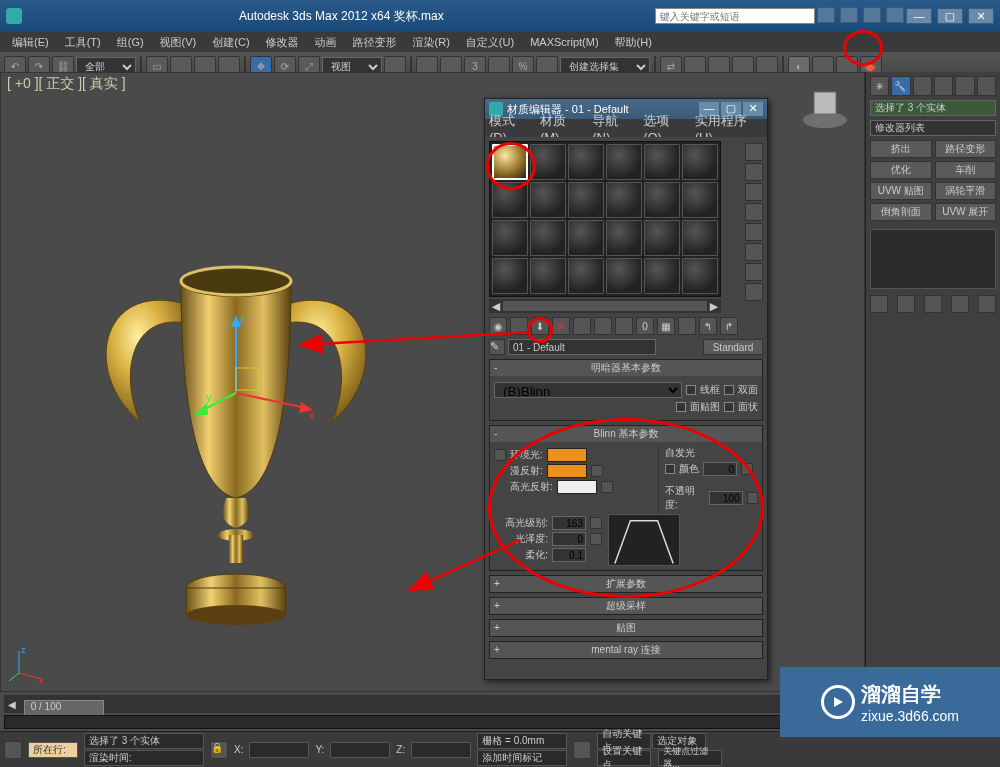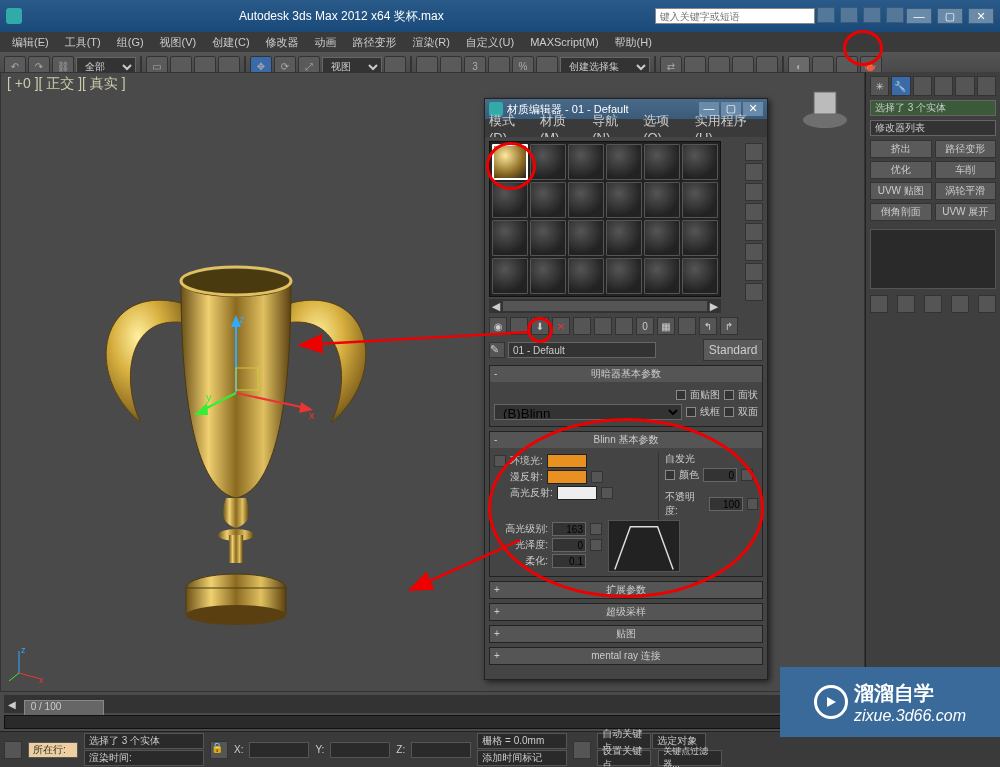--- a/index.html
+++ b/index.html
@@ -56,21 +56,21 @@
   .sample.sel{border:2px solid #fff;background:radial-gradient(circle at 35% 30%,#ffe9a0,#8a6a20 60%,#222);}
   .mat-side{position:absolute;right:4px;top:6px;width:18px;display:flex;flex-direction:column;gap:2px;}
   .mat-side .s{width:18px;height:18px;background:#555;border:1px solid #333;}
   .mat-scroll{display:flex;align-items:center;height:14px;background:#333;margin-top:2px;}
   .mat-scroll .a{width:14px;text-align:center;}
   .mat-tool-row{display:flex;gap:3px;margin-top:4px;align-items:center;}
   .mat-tool-row .t{width:18px;height:18px;background:#555;border:1px solid #333;display:flex;align-items:center;justify-content:center;font-size:10px;}
   .mat-tool-row .t.red{color:#e33;}
   .mat-name{display:flex;margin-top:4px;gap:3px;align-items:center;}
   .mat-name .n{flex:1;height:16px;background:#333;border:1px solid #666;font-size:10px;padding:0 4px;color:#ccc;}
-  .mat-name .type{width:60px;height:22px;background:#5a5a5a;border:1px solid #333;font-size:12px;display:flex;align-items:center;justify-content:center;margin-left:44px;}
+  .mat-name .type{width:60px;height:16px;background:#5a5a5a;border:1px solid #333;font-size:10px;display:flex;align-items:center;justify-content:center;margin-left:44px;}
   .rollout{margin-top:4px;border:1px solid #222;}
   .rollout .hdr{height:16px;background:#555;font-size:10px;text-align:center;line-height:16px;position:relative;}
   .rollout .hdr .pm{position:absolute;left:4px;}
   .rollout .body{background:#444;padding:4px;font-size:10px;}
   .row{display:flex;align-items:center;gap:4px;margin:2px 0;}
   .shader-sel{height:16px;background:#333;border:1px solid #666;flex:1;padding:0 4px;}
   .chk{width:10px;height:10px;border:1px solid #888;background:#333;}
   .clabel{font-size:10px;}
   .color-sw{width:40px;height:14px;border:1px solid #222;}
   .color-sw.orange{background:#e89020;}
@@ -89,21 +89,21 @@
   .status .btn{width:18px;height:18px;background:#555;border:1px solid #333;}
   
   
   .red-circle{position:absolute;border:3px solid #e00;border-radius:50%;pointer-events:none;}
   .arrow-svg{position:absolute;pointer-events:none;}
   
   
   .watermark{position:absolute;right:0;bottom:30px;width:220px;height:70px;background:#3a6a9a;display:flex;align-items:center;justify-content:center;gap:6px;color:#fff;}
   .watermark .play{width:34px;height:34px;border:3px solid #fff;border-radius:50%;display:flex;align-items:center;justify-content:center;}
   .watermark .txt{font-size:20px;font-weight:bold;}
-  .watermark .sub{font-size:16px;display:block;font-style:italic;}
+  .watermark .sub{font-size:14px;display:block;}
   
   .viewcube{position:absolute;right:150px;top:80px;width:50px;height:50px;}
 </style>
 </head>
 <body>
 
 <div class="titlebar">
   <div class="logo"></div>
   <div class="title">Autodesk 3ds Max 2012 x64    奖杯.max</div>
   <input class="search" placeholder="键入关键字或短语" style="">
@@ -348,32 +348,32 @@
     </div>
     <div class="mat-name">
       <div class="t" style="width:16px;height:16px;background:#555;border:1px solid #333">✎</div>
       <input class="n" value="01 - Default" style="">
       <div class="type">Standard</div>
     </div>
 
     <div class="rollout">
       <div class="hdr"><span class="pm">-</span><span>明暗器基本参数</span></div>
       <div class="body">
-        <div class="row" style="justify-content:flex-end">
-          <span class="chk"></span>
-            <span class="clabel">面贴图</span>
-          <span class="chk"></span>
-            <span class="clabel">面状</span>
-        </div>
         <div class="row">
           <select class="shader-sel"><option>(B)Blinn</option></select>
           <span class="chk"></span>
             <span class="clabel">线框</span>
           <span class="chk"></span>
             <span class="clabel">双面</span>
+        </div>
+        <div class="row" style="justify-content:flex-end">
+          <span class="chk"></span>
+            <span class="clabel">面贴图</span>
+          <span class="chk"></span>
+            <span class="clabel">面状</span>
         </div>
       </div>
     </div>
 
     <div class="rollout">
       <div class="hdr"><span class="pm">-</span><span>Blinn 基本参数</span></div>
       <div class="body">
         <div style="display:flex;gap:8px">
           <div style="flex:1">
             <div class="row">

